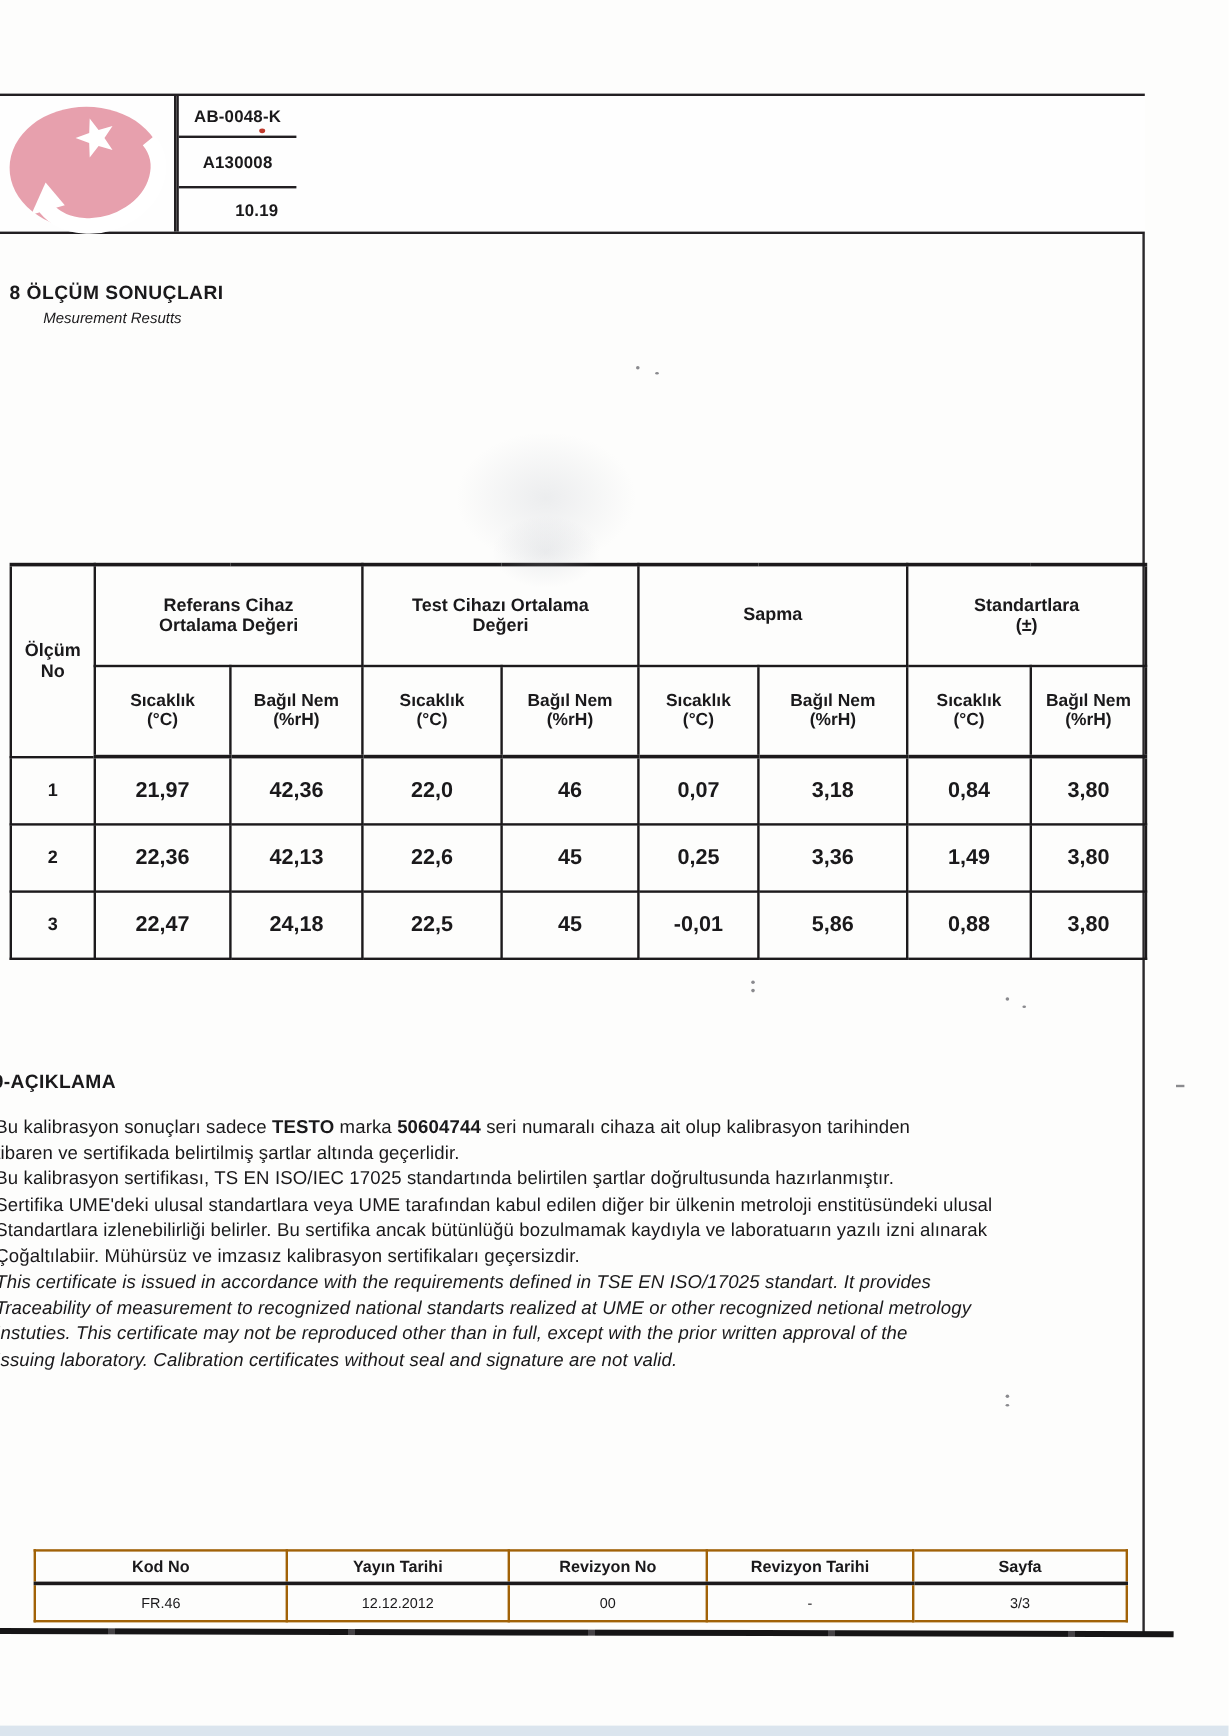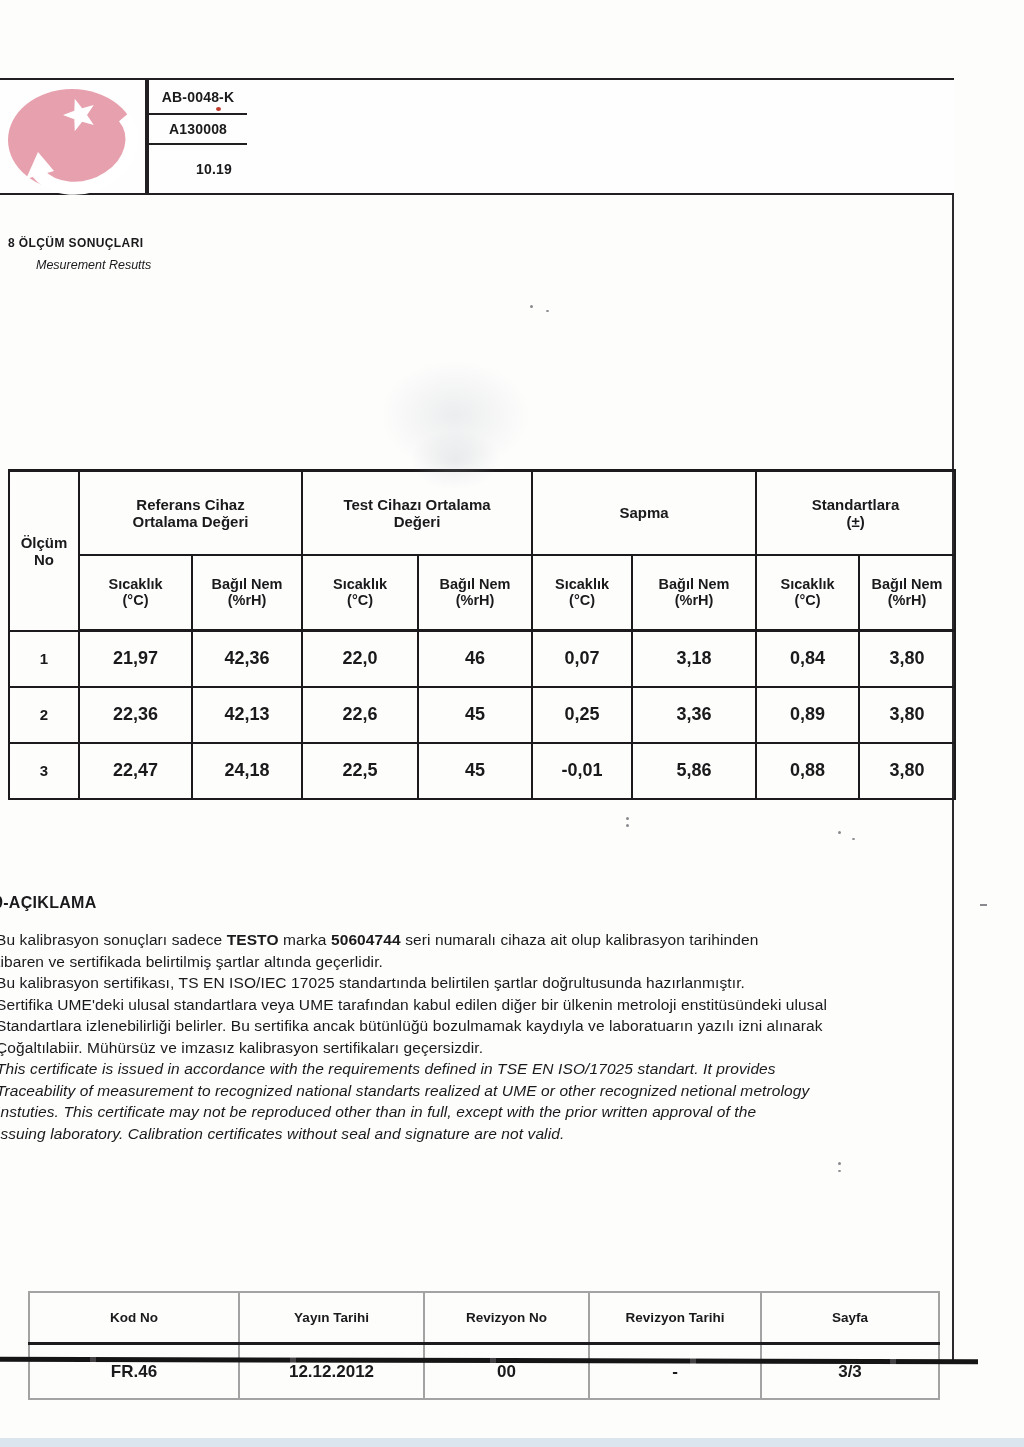--- a/index.html
+++ b/index.html
@@ -22,27 +22,27 @@
     font-size:47px; font-weight:bold; letter-spacing:2px; white-space:nowrap;
     color:#b18da0; -webkit-text-stroke:2.1px #2c2531;
     text-shadow:0 0 1px #3a2f3d;
   }
   .codes-col { width:100px; border-left:2px solid #221f22; box-sizing:border-box; display:flex; flex-direction:column; }
   .code-box {
     box-sizing:border-box; display:flex; align-items:center; justify-content:center;
     font-weight:bold; font-size:14px; position:relative; letter-spacing:.2px;
   }
   .code-box.b1 { height:35px; border-bottom:2px solid #221f22; }
-  .code-box.b2 { height:30px; border-bottom:2px solid #221f22; }
+  .code-box.b2 { height:42px; border-bottom:2px solid #221f22; }
   .code-box.b3 { flex:1;margin-left:32px; }
   .red-speck { position:absolute; right:26px; bottom:2px; width:5px; height:4px; background:#bf3a2c; border-radius:50%; }
   
   .right-border { position:absolute; top:195px; left:952px; width:2px; height:1166px; background:#2b292b; }
   
-  .results-heading { position:absolute; top:236px; left:8px; font-size:12px; font-weight:bold; letter-spacing:.4px; }
+  .results-heading { position:absolute; top:236px; left:8px; font-size:16px; font-weight:bold; letter-spacing:.4px; }
   .results-subheading { position:absolute; top:258px; left:36px; font-size:12.5px; font-weight:normal; font-style:italic; }
   
   .rtable {
     position:absolute; top:469px; left:8px; width:946px;
     border-collapse:collapse; table-layout:fixed;
   }
   .rtable th, .rtable td {
     border:2px solid #1c1a1c; text-align:center; vertical-align:middle;
     padding:0; white-space:pre-line;
   }
@@ -58,23 +58,23 @@
   .note-heading { position:absolute; top:894px; left:-6px; font-size:16px; font-weight:bold; letter-spacing:.3px; }
   .note-body { position:absolute; top:929px; left:-4px; width:950px; font-size:15.5px; line-height:21.5px; letter-spacing:.1px; }
   .note-line { white-space:nowrap; }
   .note-line b { font-weight:bold; }
   .note-en { font-style:italic; }
   
   .ftable {
     position:absolute; top:1291px; left:28px; width:910px;
     border-collapse:collapse; table-layout:fixed; border:2px solid #1c1a1c;
   }
-  .ftable th, .ftable td { border:2px solid #a3a3a3; text-align:center; padding:12px; }
+  .ftable th, .ftable td { border:2px solid #a16207; text-align:center; padding:0; }
   .ftable th { font-size:13.5px; font-weight:bold; height:25px; border-bottom:3px solid #1c1a1c; }
-  .ftable td { font-size:17px; font-weight:bold; height:29px; }
+  .ftable td { font-size:12px; font-weight:normal; height:29px; }
   
   .thick-rule {
     position:absolute; top:1358px; left:0; width:978px; height:5px;
     background:repeating-linear-gradient(90deg,#161516 0 90px,#454245 90px 96px,#161516 96px 200px);
     transform:rotate(.15deg);
   }
   .scan-strip { position:absolute; left:0; bottom:0; width:100%; height:9px; background:#dbe5ee; }
   
   .artifact { position:absolute; background:#8a8a8e; border-radius:50%; }
   .smudge { position:absolute; border-radius:50%; background:radial-gradient(closest-side,rgba(175,180,190,.22),rgba(175,180,190,0)); }
@@ -170,21 +170,21 @@
       <td>3,80</td>
     </tr>
     <tr class="datarow">
       <td class="rowno">2</td>
       <td>22,36</td>
       <td>42,13</td>
       <td>22,6</td>
       <td>45</td>
       <td>0,25</td>
       <td>3,36</td>
-      <td>0,89</td>
+      <td>1,49</td>
       <td>3,80</td>
     </tr>
     <tr class="datarow">
       <td class="rowno">3</td>
       <td>22,47</td>
       <td>24,18</td>
       <td>22,5</td>
       <td>45</td>
       <td>-0,01</td>
       <td>5,86</td>

